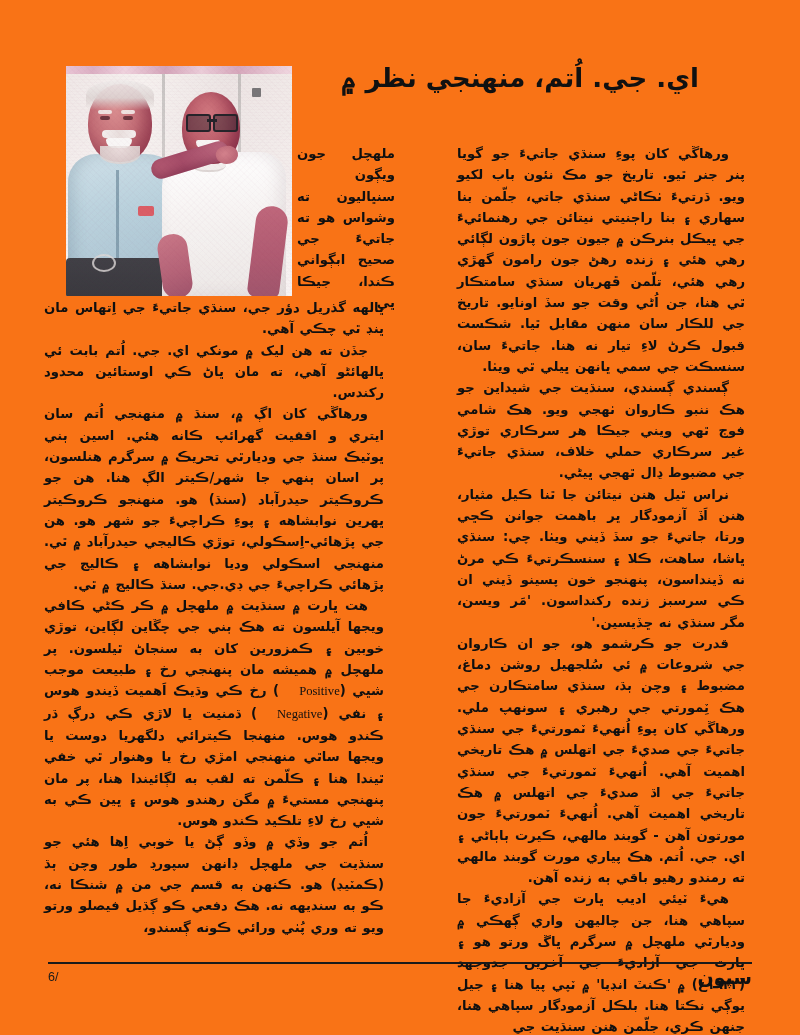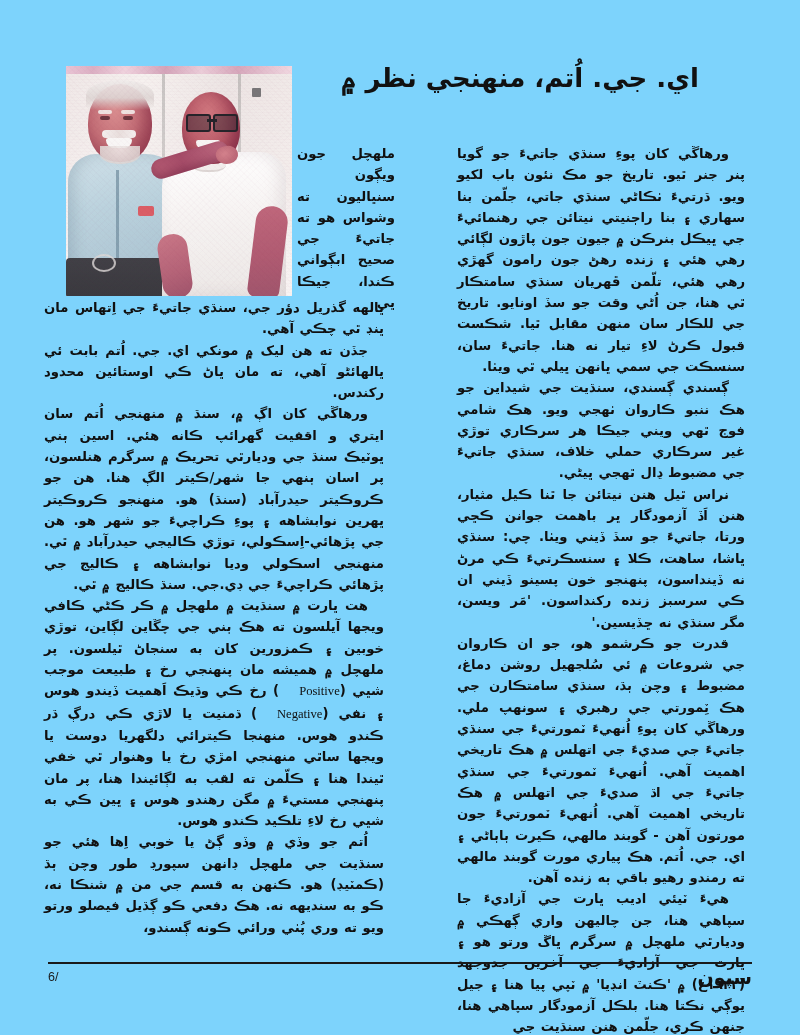--- a/index.html
+++ b/index.html
@@ -12,21 +12,21 @@
     width: 800px;
     height: 1035px;
     position: relative;
     font-family: "DejaVu Sans", "Liberation Sans", sans-serif;
     overflow: hidden;
   }
 
   #page {
     position: absolute;
     inset: 0;
-    background: #7dd3fc;
+    background: #f97316;
   }
 
   
   .title-block {
     position: absolute;
     top: 62px;
     right: 55px;
     width: 450px;
     text-align: center;
     direction: rtl;

